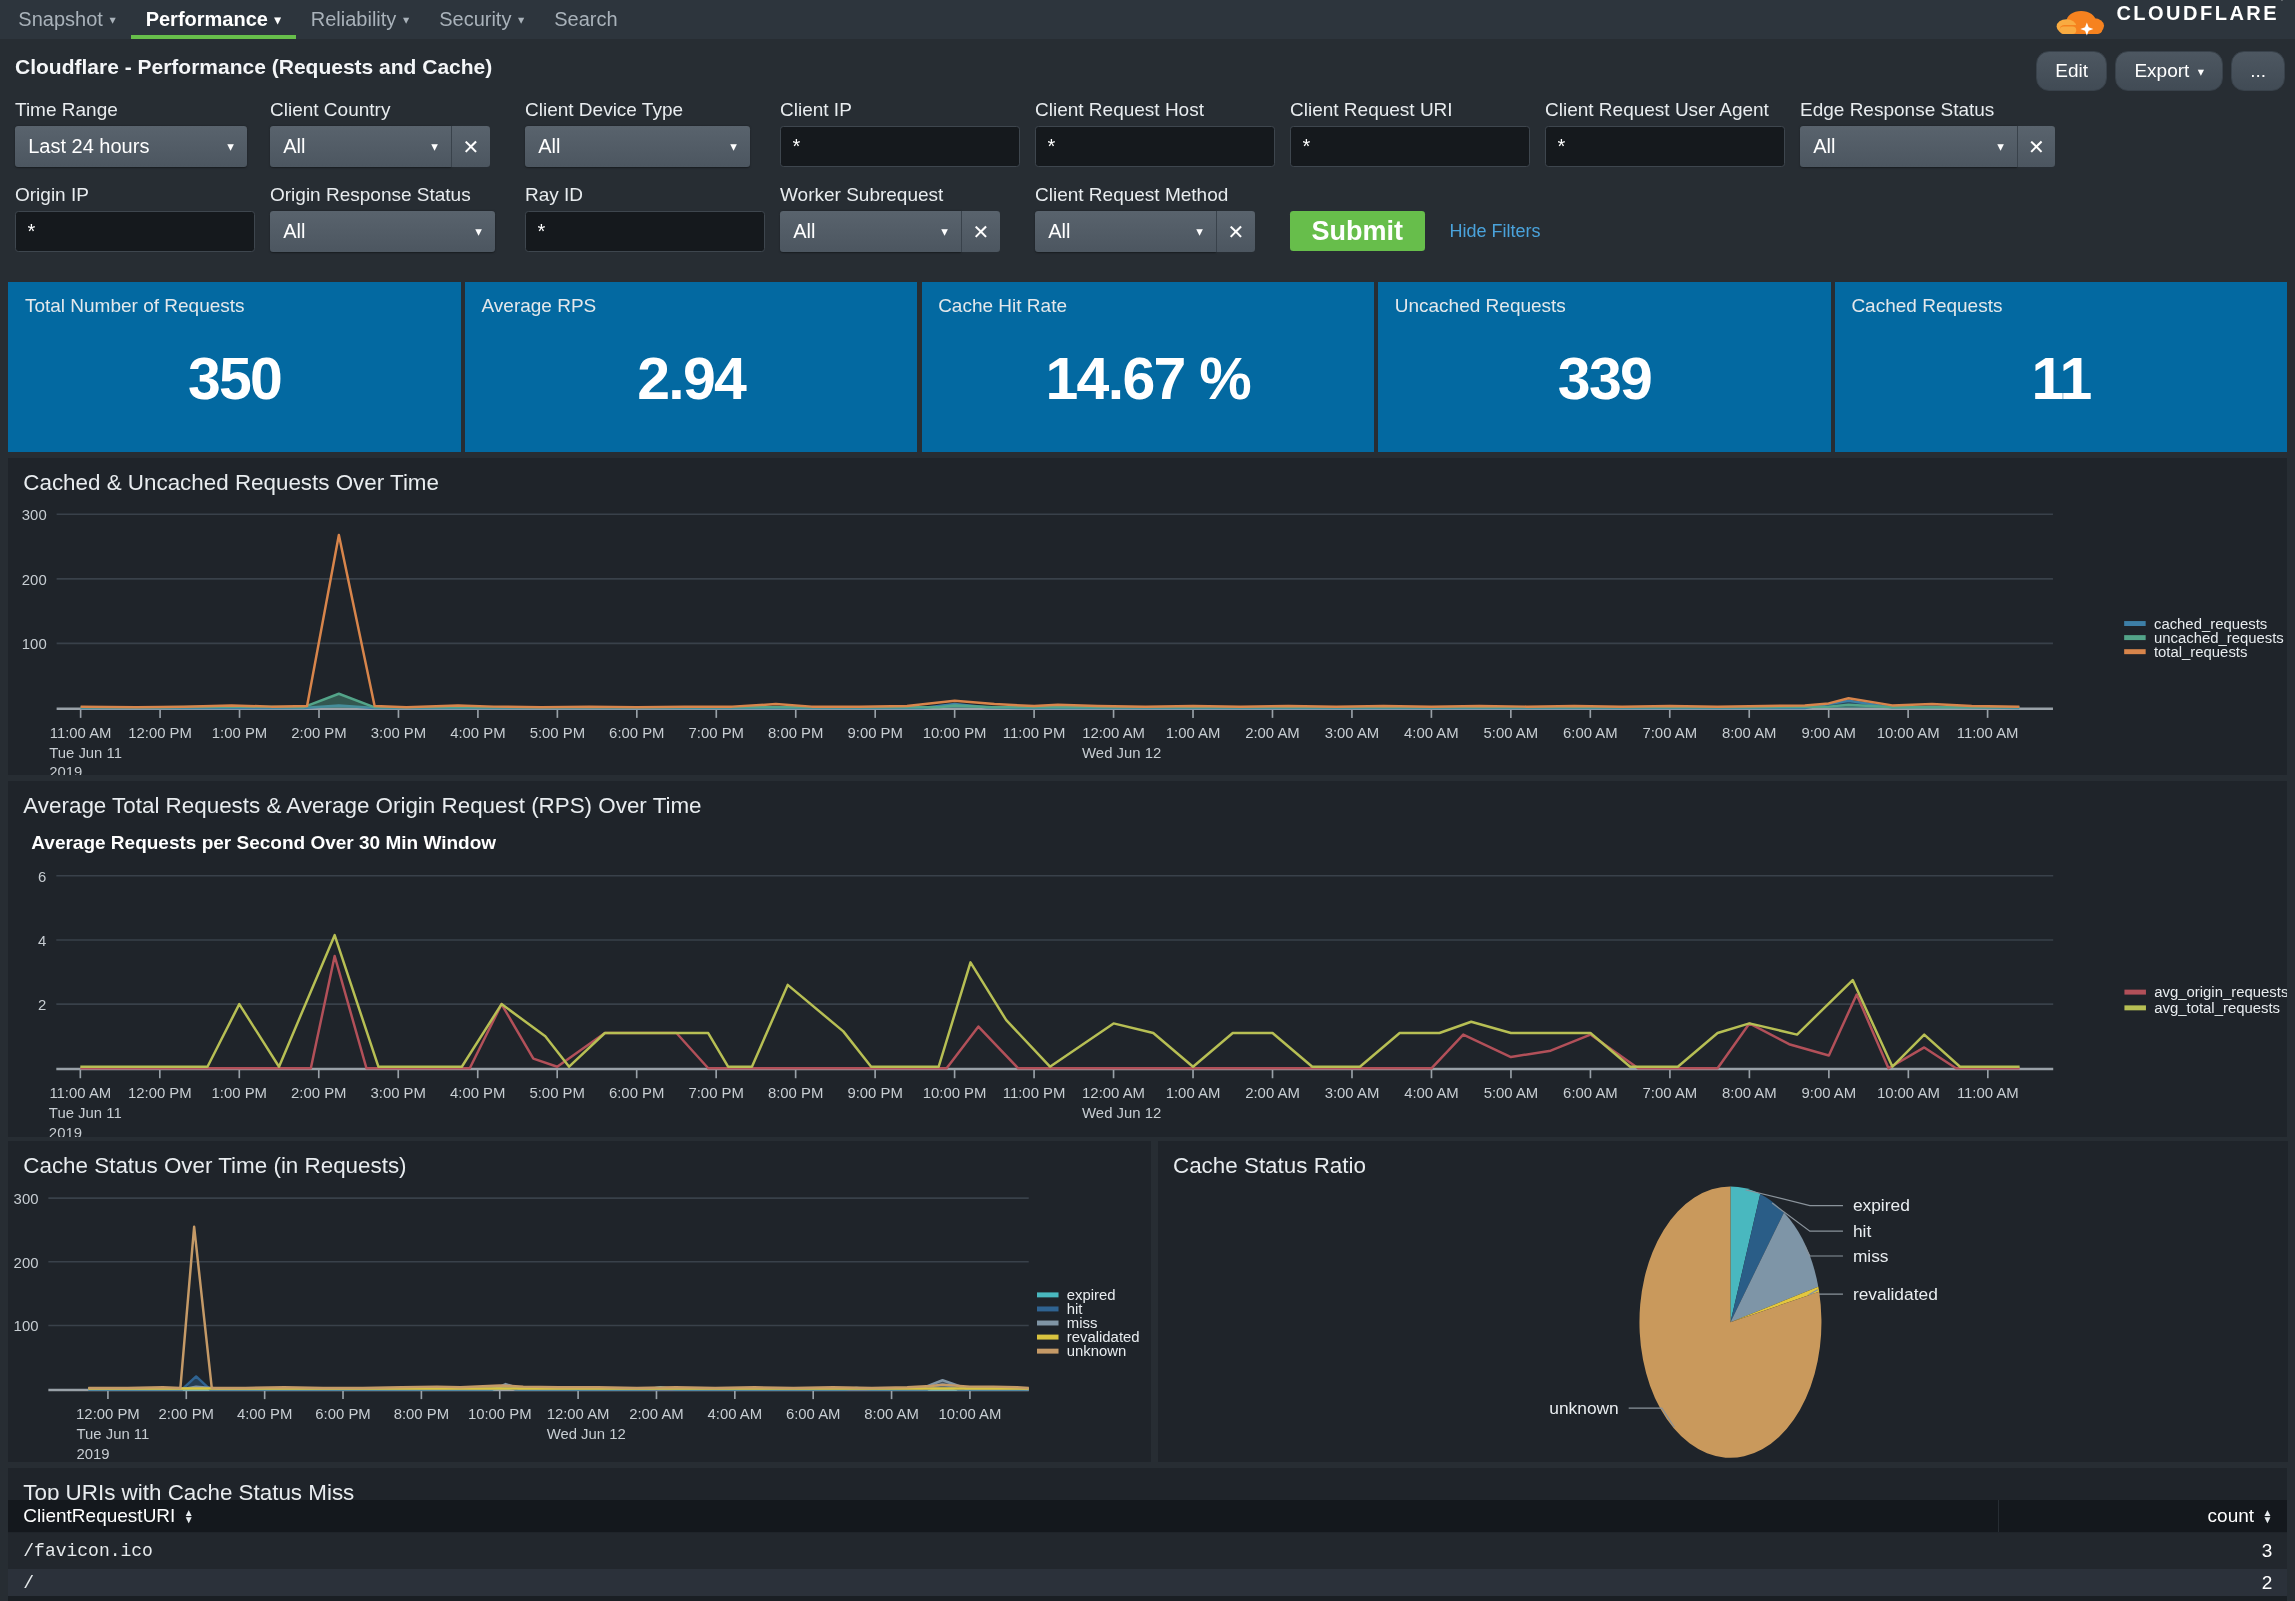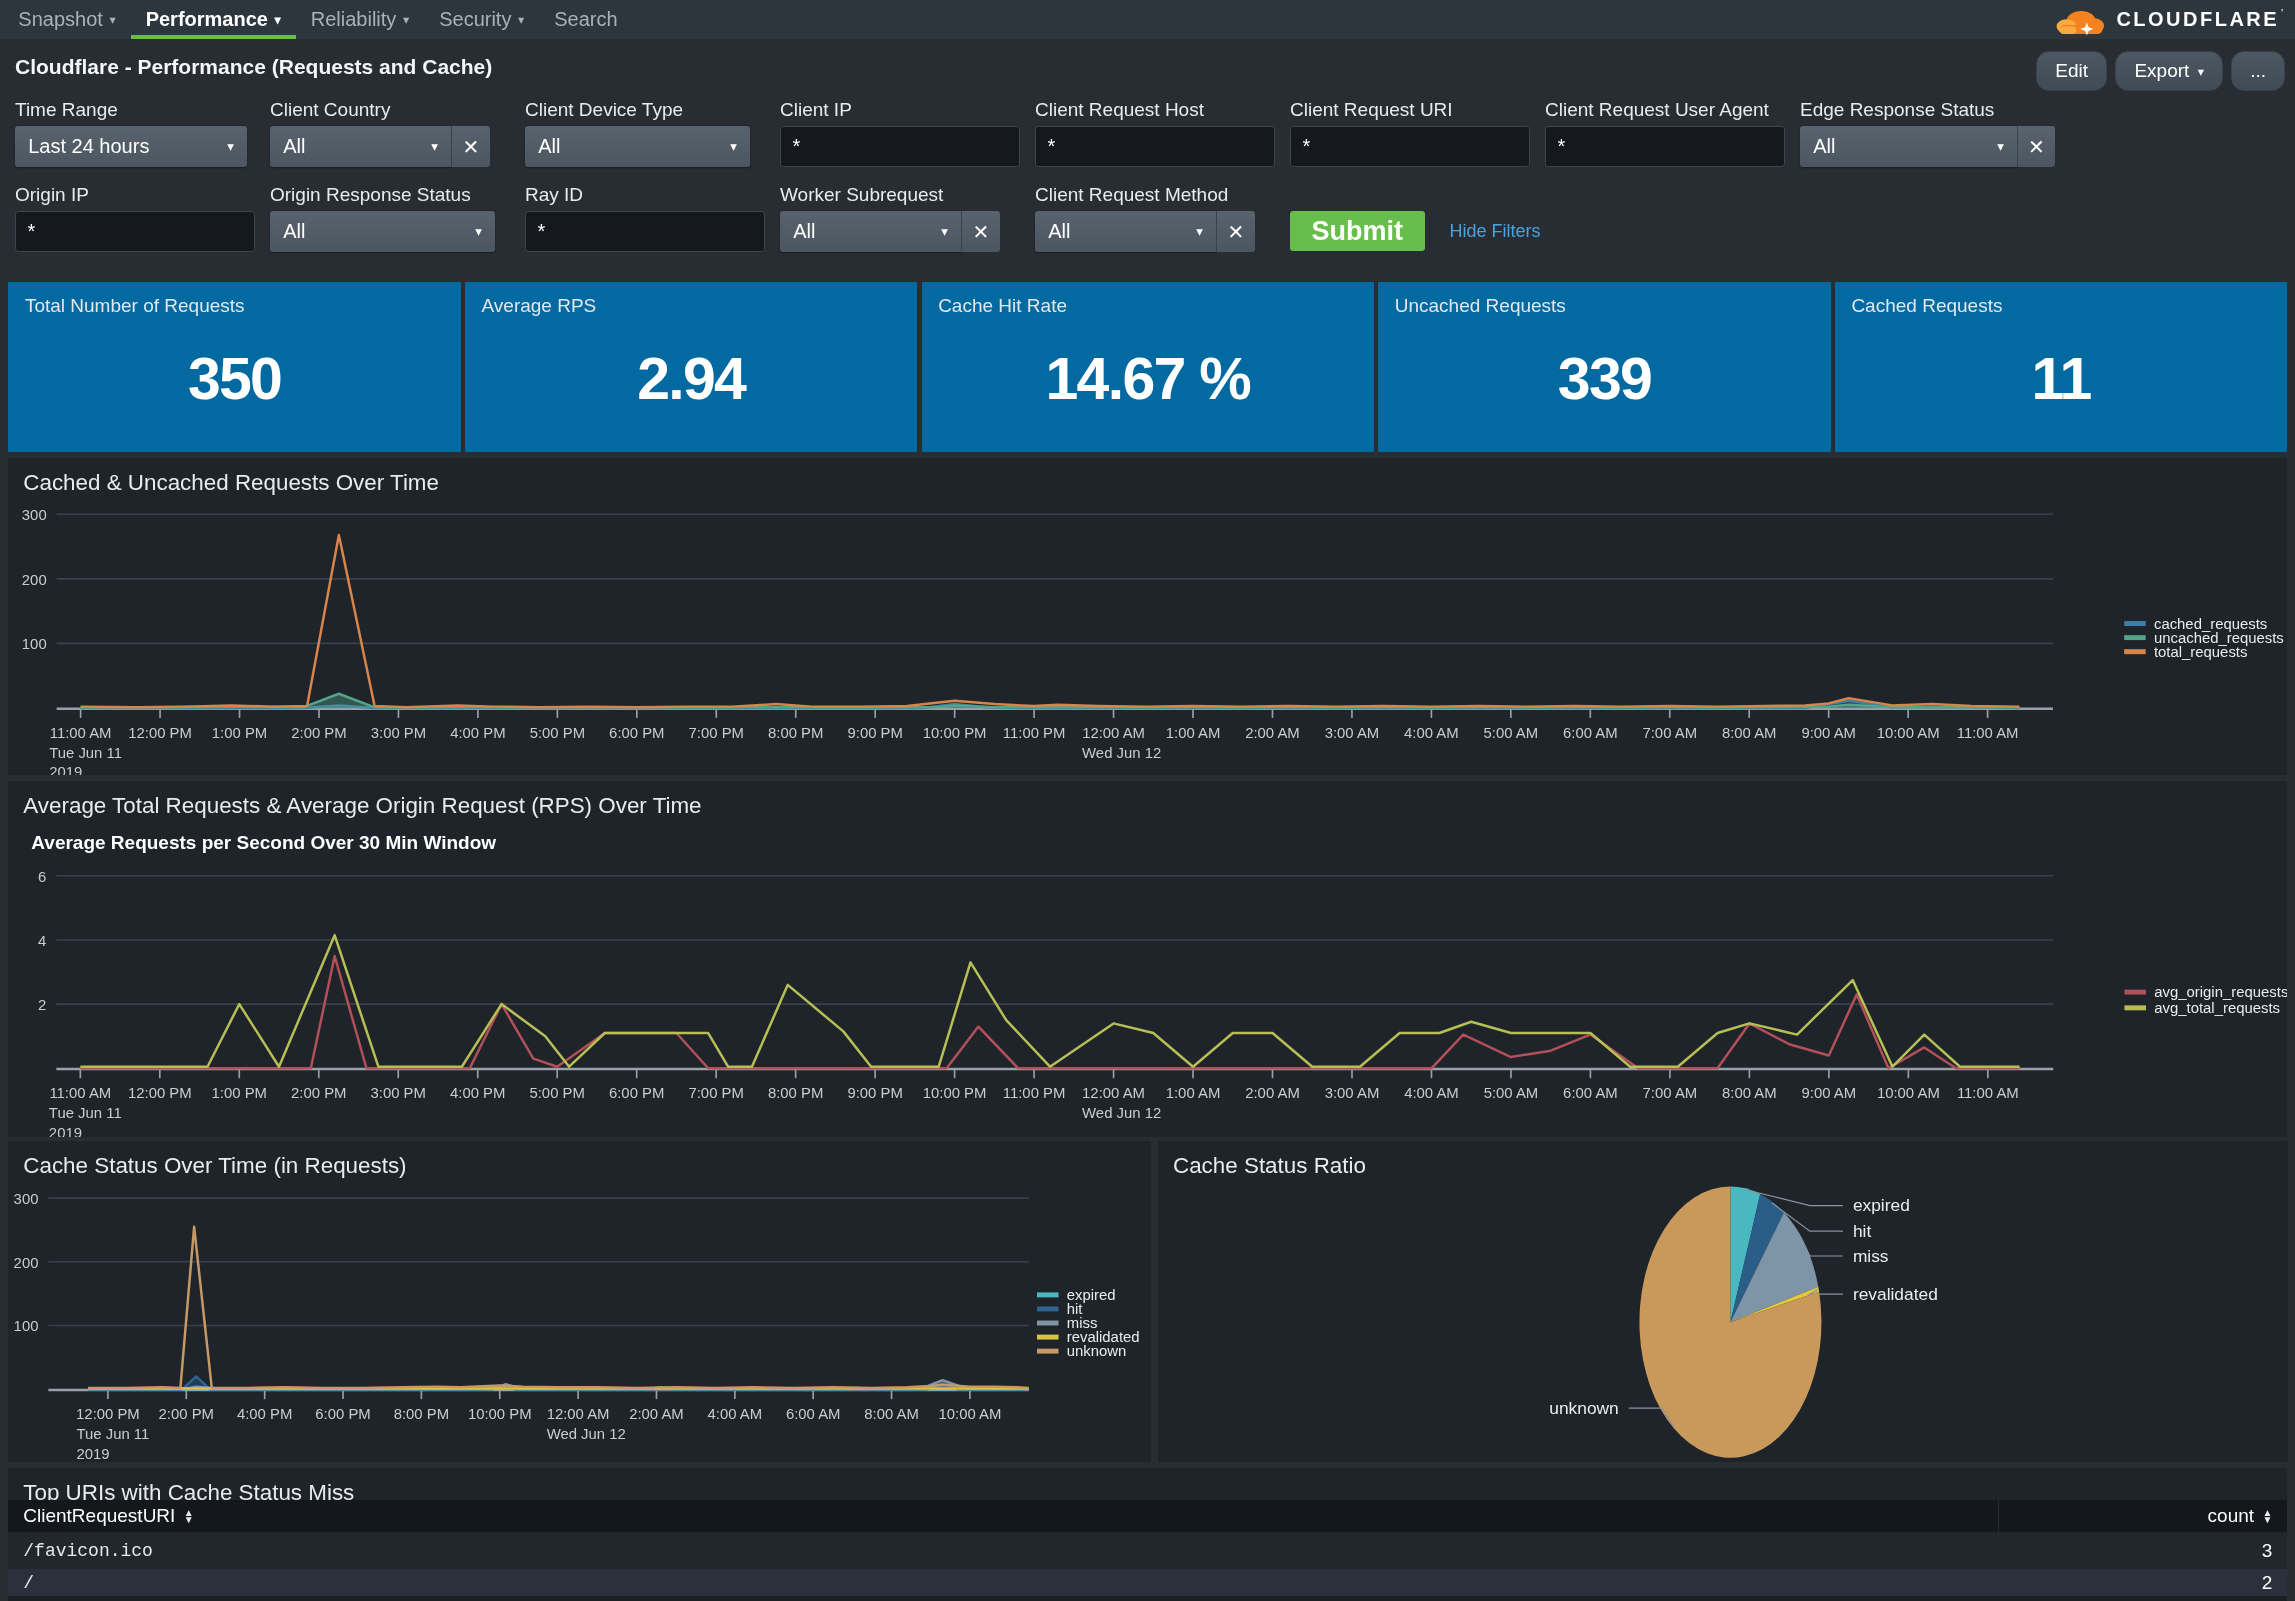--- a/index.html
+++ b/index.html
@@ -3,21 +3,21 @@
 <meta charset="utf-8">
 <style>
   html,body{margin:0;padding:0;background:#272d33;}
   #app{position:relative;width:2295px;height:1602px;background:#272d33;overflow:hidden;
        font-family:"Liberation Sans",sans-serif;color:#e8ecef;}
   
   .nav{position:absolute;left:0;top:0;width:2295px;height:39px;background:#2d353d;display:flex;}
   .navitem{height:39px;display:flex;align-items:center;padding:0 15px;font-size:20px;color:#a9b2ba;cursor:pointer;}
   .navitem .ncaret{font-size:12.4px;margin-left:6.6px;}
   .navitem.active{color:#fff;font-weight:bold;box-shadow:inset 0 -4.1px 0 #67BE4B;}
-  .logo{position:absolute;right:11.6px;top:1.7px;height:36px;display:flex;align-items:center;}
+  .logo{position:absolute;right:11.6px;top:1.7px;height:36px;display:flex;}
   .brand{font-size:20px;font-weight:bold;letter-spacing:2.5px;color:#fff;margin-left:5px;}
   .mark{font-size:11.6px;color:#fff;vertical-align:top;margin-left:1.7px;transform:translateY(-6.6px);display:inline-block;}
   
   .title{position:absolute;left:15px;top:55px;font-size:21px;font-weight:bold;color:#f4f6f8;}
   .hbtns{position:absolute;top:51px;right:10px;display:flex;gap:8.3px;}
   .hbtn{height:38px;padding:0 18px;background:linear-gradient(#4d5761,#414b55);border:0.8px solid #39424b;
         border-radius:13px;color:#fff;font-size:19px;display:flex;align-items:center;gap:8.3px;cursor:pointer;}
   .hbtn .ncaret{font-size:12.4px;}
   
   .frow{position:absolute;left:15px;display:flex;}

